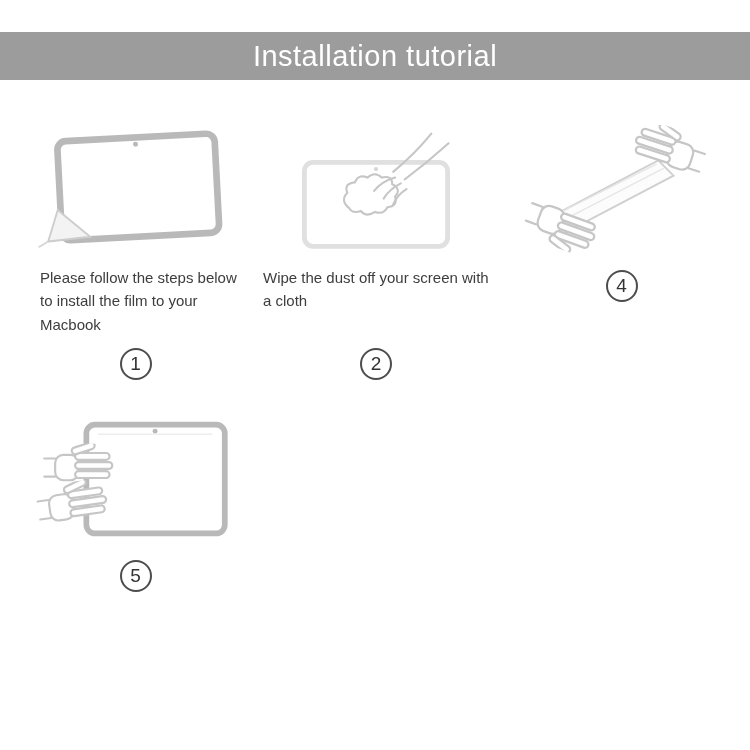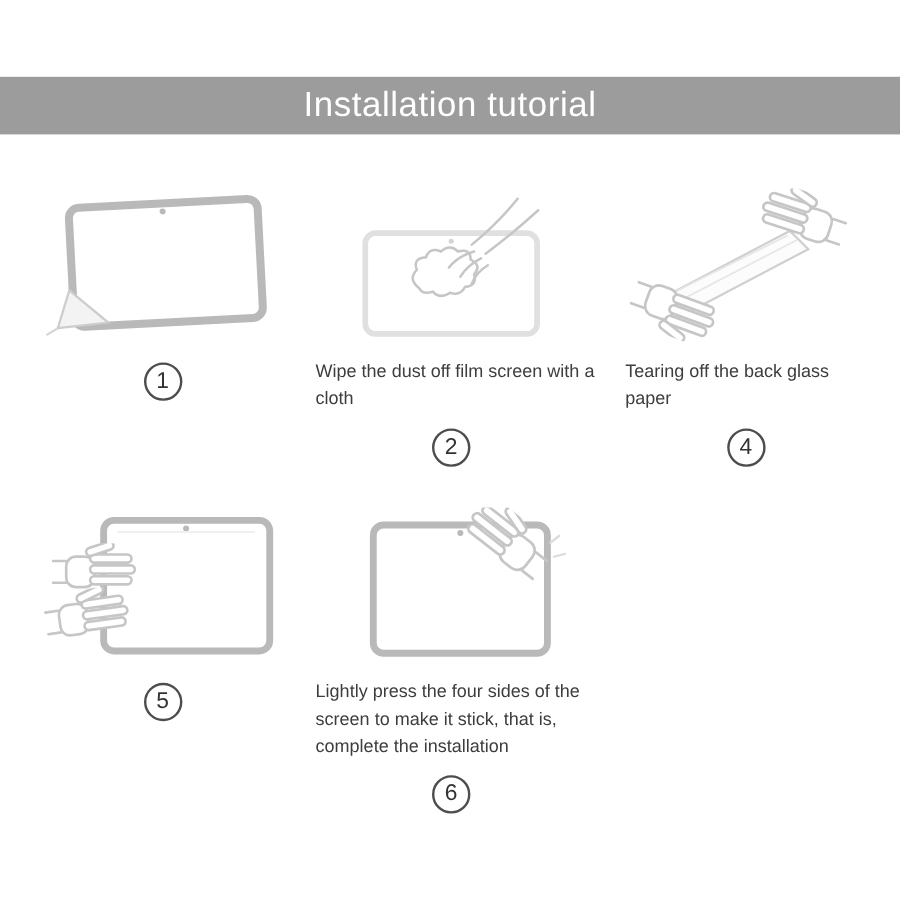--- a/index.html
+++ b/index.html
@@ -9,21 +9,21 @@
     --line-art:#c6c6c6;
     --frame:#b9b9b9;
   }
   *{box-sizing:border-box;}
   html,body{margin:0;padding:0;}
   body{
     width:750px;height:750px;overflow:hidden;background:#ffffff;
     font-family:"Liberation Sans", sans-serif;color:var(--body-text);
   }
   .banner{
-    margin-top:64px;height:48px;background:var(--banner-bg);
+    margin-top:32px;height:48px;background:var(--banner-bg);
     display:flex;align-items:center;justify-content:center;
   }
   .banner-title{
     color:var(--banner-text);font-size:29px;font-weight:400;letter-spacing:.5px;
   }
   .steps-grid{
     display:grid;
     grid-template-columns:215px 250px 225px;
     column-gap:8px;row-gap:26px;
     padding:42px 0 0 28px;
@@ -74,77 +74,65 @@
     <div class="illu">
       <svg width="210" height="130" viewBox="0 0 220 130">
         <g transform="rotate(-3 110 65)">
           <rect x="30" y="10" width="165" height="104" rx="9" fill="#ffffff" stroke="#b9b9b9" stroke-width="7"></rect>
           <circle cx="112" cy="17" r="2.6" fill="#b9b9b9"></circle>
         </g>
         <polygon points="28,86 62,114 18,119" fill="#f3f3f3" stroke="#cdcdcd" stroke-width="2"></polygon>
         <path d="M18,119 L8,125" fill="none" stroke="#d6d6d6" stroke-width="2"></path>
       </svg>
     </div>
+    <div class="caption">Please follow the steps below to install the film to your Macbook</div>
     <div class="num-badge">1</div>
   </div>
 
   <div class="step-card">
     <div class="illu">
       <svg width="210" height="130" viewBox="0 0 220 130">
         <rect x="35" y="36" width="150" height="88" rx="9" fill="#ffffff" stroke="#e0e0e0" stroke-width="5"></rect>
         <circle cx="110" cy="43" r="2.2" fill="#d5d5d5"></circle>
         <path d="M82,84 q-10,-8 -2,-16 q-4,-10 8,-11 q3,-9 13,-5 q8,-7 15,0 q11,-3 11,7 q10,5 3,13 q3,10 -8,11 q-4,8 -13,5 q-9,6 -15,-1 q-9,3 -12,-3 z" fill="#ffffff" stroke="#c6c6c6" stroke-width="2.2"></path>
         <g fill="none" stroke="#c6c6c6" stroke-width="2.2" stroke-linecap="round">
           <path d="M168,6 q-18,22 -40,40"></path>
           <path d="M186,16 q-22,20 -46,38"></path>
           <path d="M130,52 q-14,4 -22,14"></path>
           <path d="M136,58 q-12,6 -18,16"></path>
           <path d="M142,64 q-10,6 -14,16"></path>
         </g>
       </svg>
     </div>
-    <div class="caption">Wipe the dust off film screen with a cloth</div>
+    <div class="caption">Wipe the dust off your screen with a cloth</div>
     <div class="num-badge">2</div>
   </div>
 
 
   <div class="step-card">
     <div class="illu">
       <svg width="210" height="130" viewBox="0 0 220 130">
         <path d="M30,96 L148,34 L164,50 L46,112 z" fill="#fcfcfc" stroke="#d0d0d0" stroke-width="2"></path>
         <path d="M42,100 L154,42 M38,92 L146,38" fill="none" stroke="#e6e6e6" stroke-width="1.5"></path>
         <use href="#hand" x="120" y="0" width="78" height="49" transform="rotate(18 160 24)"></use>
         <use href="#hand" x="8" y="78" width="78" height="49" transform="rotate(-160 47 102)"></use>
       </svg>
     </div>
-    <div class="caption">Tearing off the back glass paper</div>
     <div class="num-badge">4</div>
   </div>
 
   <div class="step-card">
     <div class="illu">
       <svg width="210" height="132" viewBox="0 0 220 132">
         <rect x="58" y="8" width="145" height="114" rx="9" fill="#ffffff" stroke="#b9b9b9" stroke-width="6"></rect>
         <circle cx="130" cy="15" r="2.6" fill="#b9b9b9"></circle>
         <path d="M70,18 h120" fill="none" stroke="#eeeeee" stroke-width="1.5"></path>
         <g transform="scale(-1,1) translate(-220,0)">
           <use href="#hand" x="132" y="28" width="76" height="48"></use>
           <use href="#hand" x="138" y="68" width="76" height="48" transform="rotate(8 176 92)"></use>
         </g>
       </svg>
     </div>
     <div class="num-badge">5</div>
   </div>
 
-  <div class="step-card">
-    <div class="illu">
-      <svg width="210" height="132" viewBox="0 0 220 132">
-        <rect x="42" y="12" width="152" height="112" rx="9" fill="#ffffff" stroke="#b9b9b9" stroke-width="6"></rect>
-        <circle cx="118" cy="19" r="2.6" fill="#b9b9b9"></circle>
-        <use href="#hand" x="118" y="2" width="80" height="50" transform="rotate(38 158 27)"></use>
-        <path d="M196,28 l9,-7 M199,40 l11,-3" fill="none" stroke="#dcdcdc" stroke-width="2"></path>
-      </svg>
-    </div>
-    <div class="caption">Lightly press the four sides of the screen to make it stick, that is, complete the installation</div>
-    <div class="num-badge">6</div>
-  </div>
 
 </div>
 
 </body></html>

